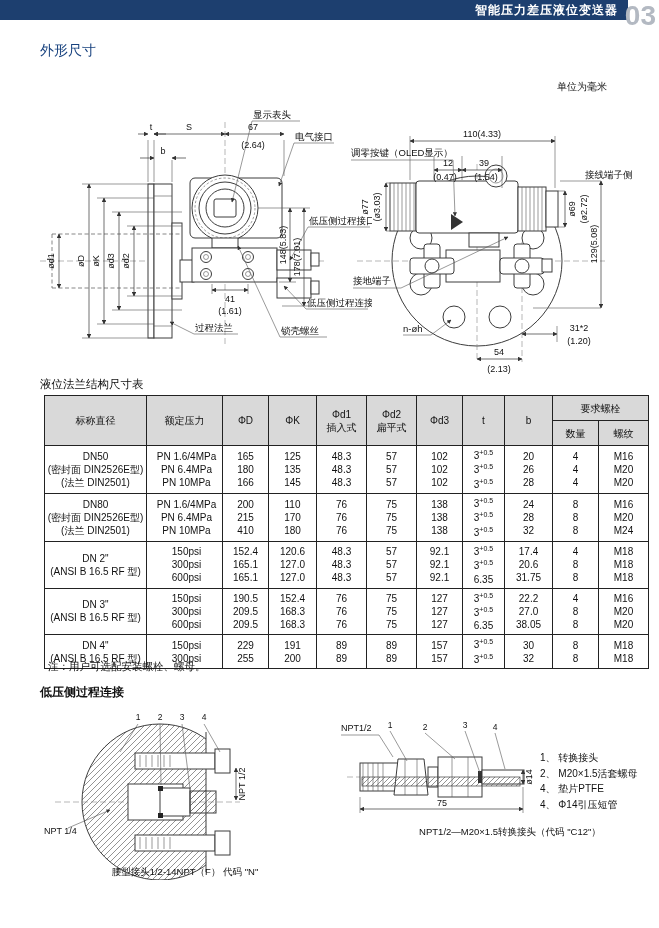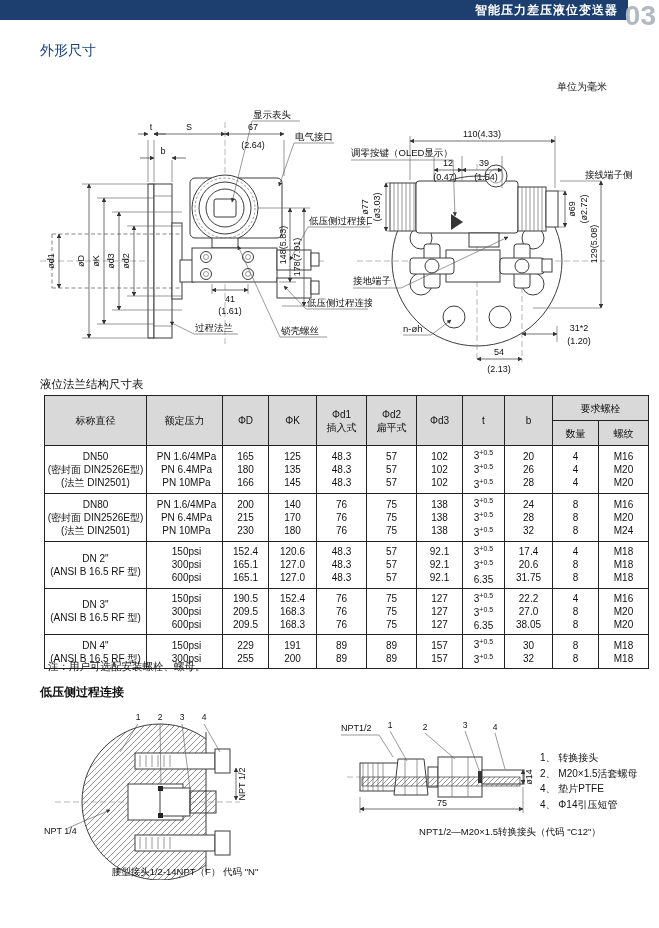--- a/index.html
+++ b/index.html
@@ -355,24 +355,24 @@
             <div>(法兰 DIN2501)</div>
           </td>
           <td class="left">
             <div>PN 1.6/4MPa</div>
             <div>PN 6.4MPa</div>
             <div>PN 10MPa</div>
           </td>
           <td>
             <div>200</div>
             <div>215</div>
-            <div>230</div>
-          </td>
-          <td>
-            <div>140</div>
+            <div>410</div>
+          </td>
+          <td>
+            <div>110</div>
             <div>170</div>
             <div>180</div>
           </td>
           <td>
             <div>76</div>
             <div>76</div>
             <div>76</div>
           </td>
           <td>
             <div>75</div>

